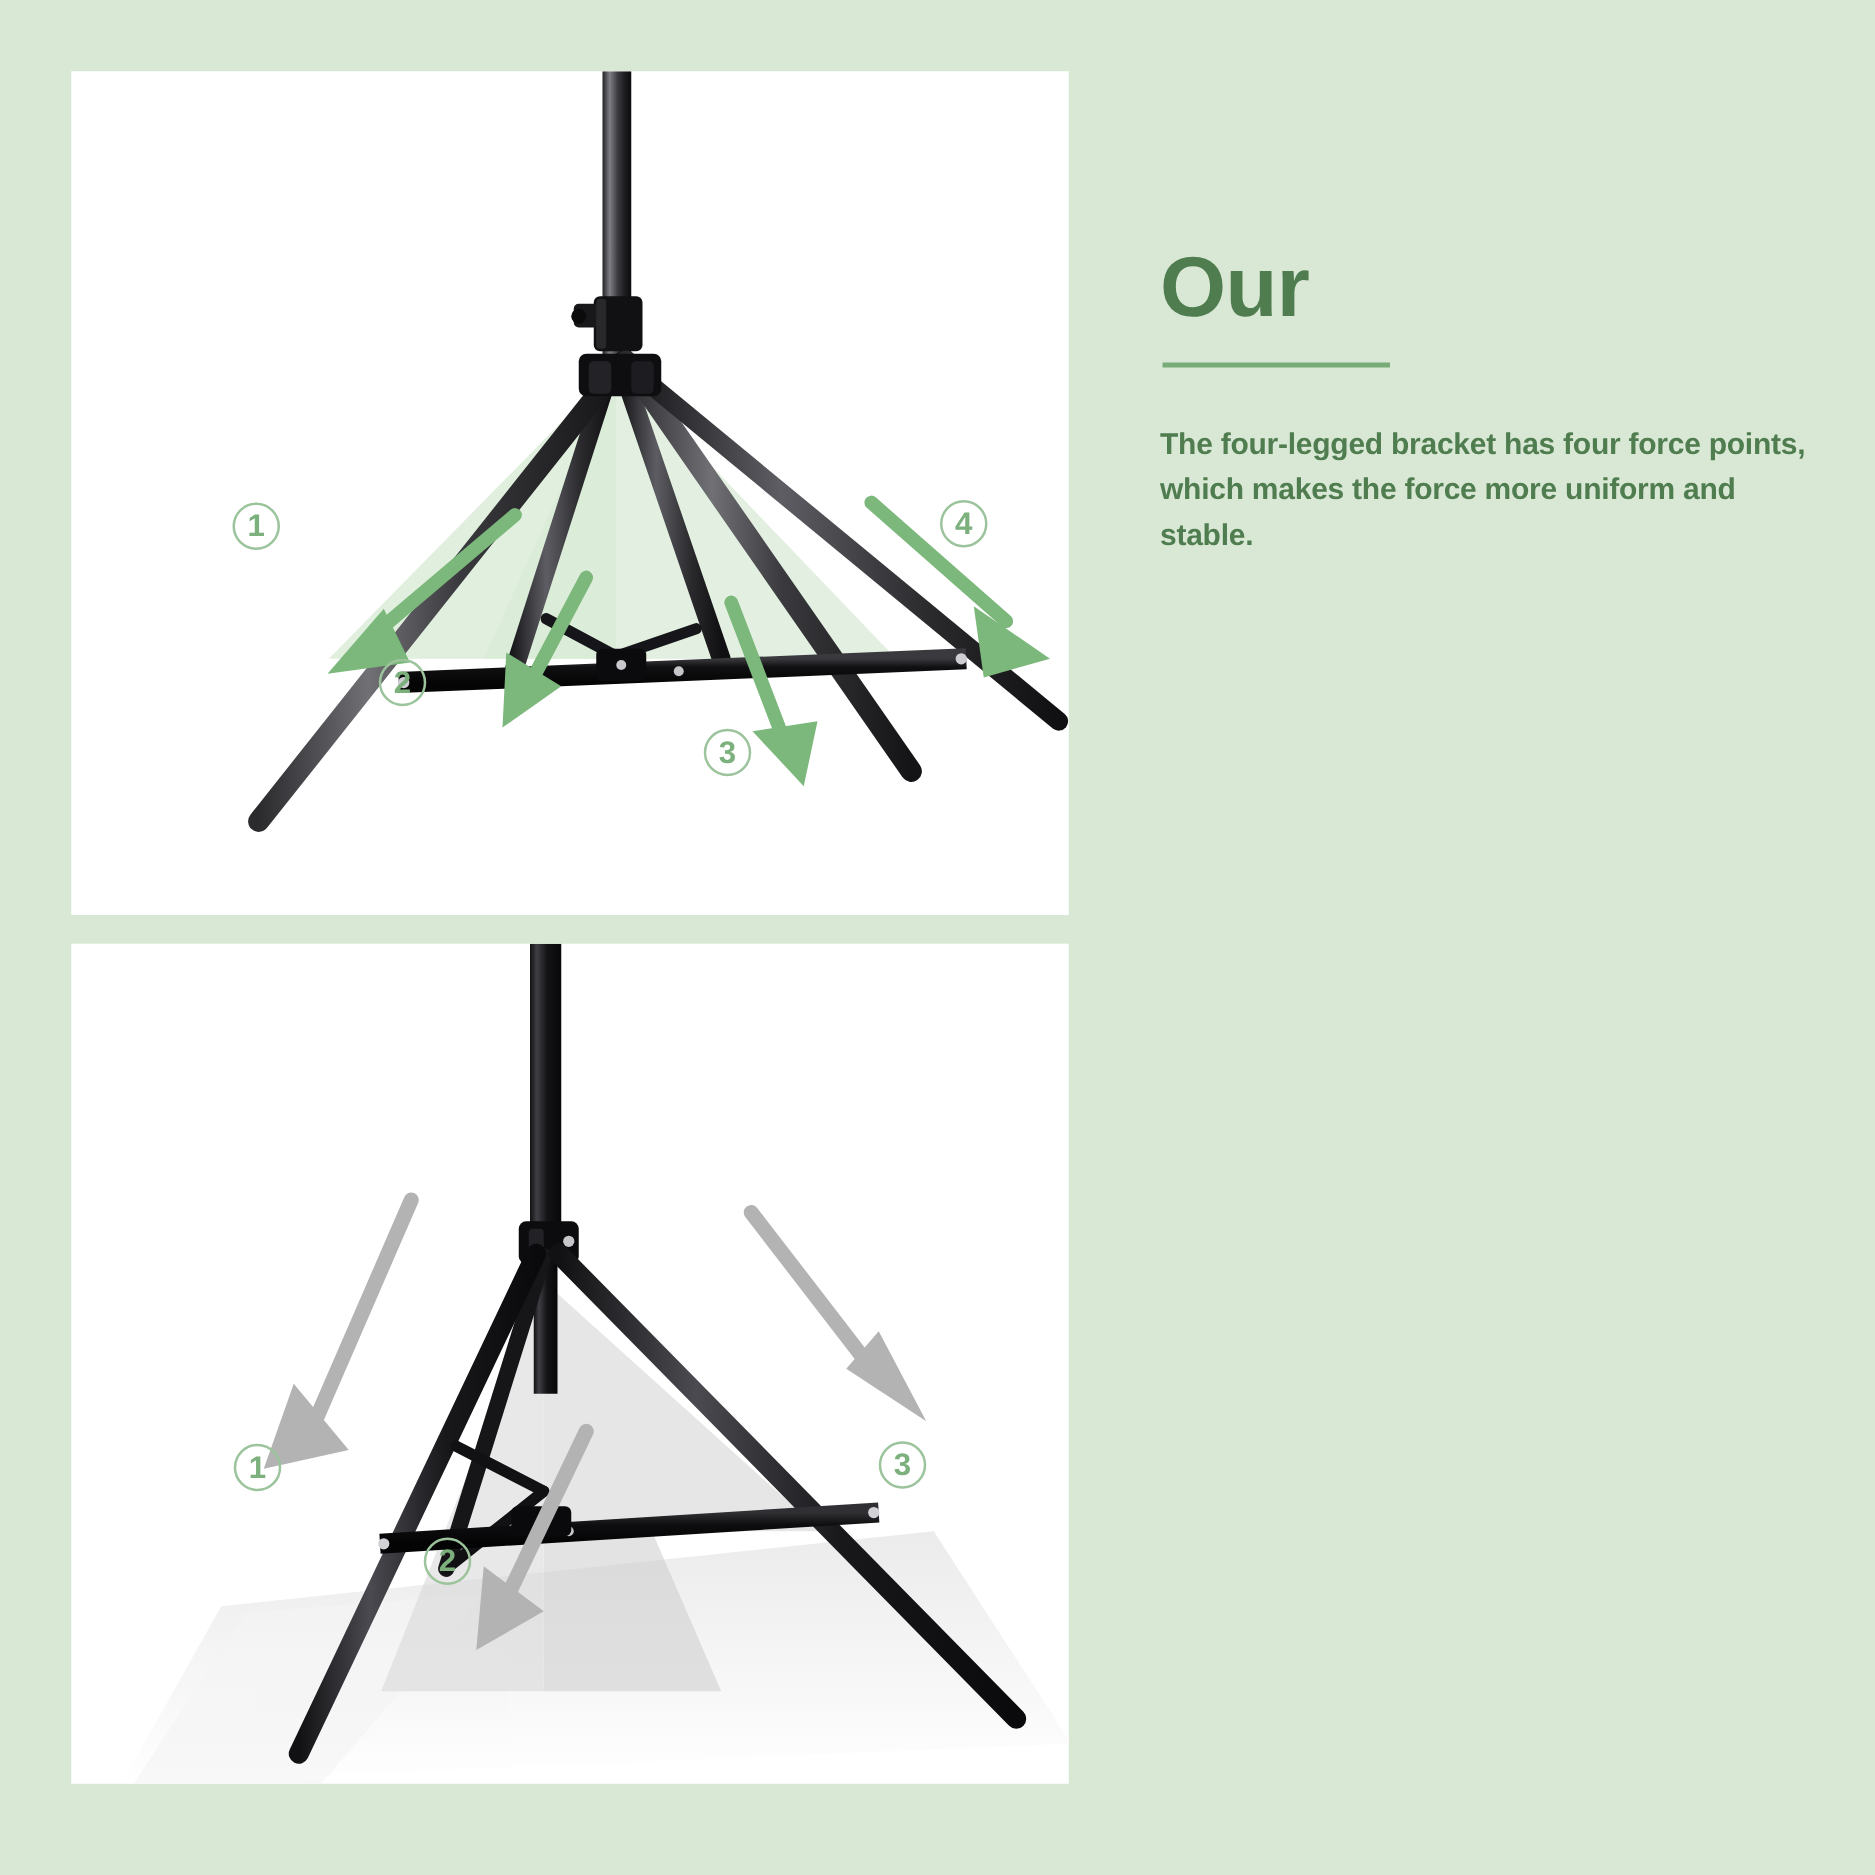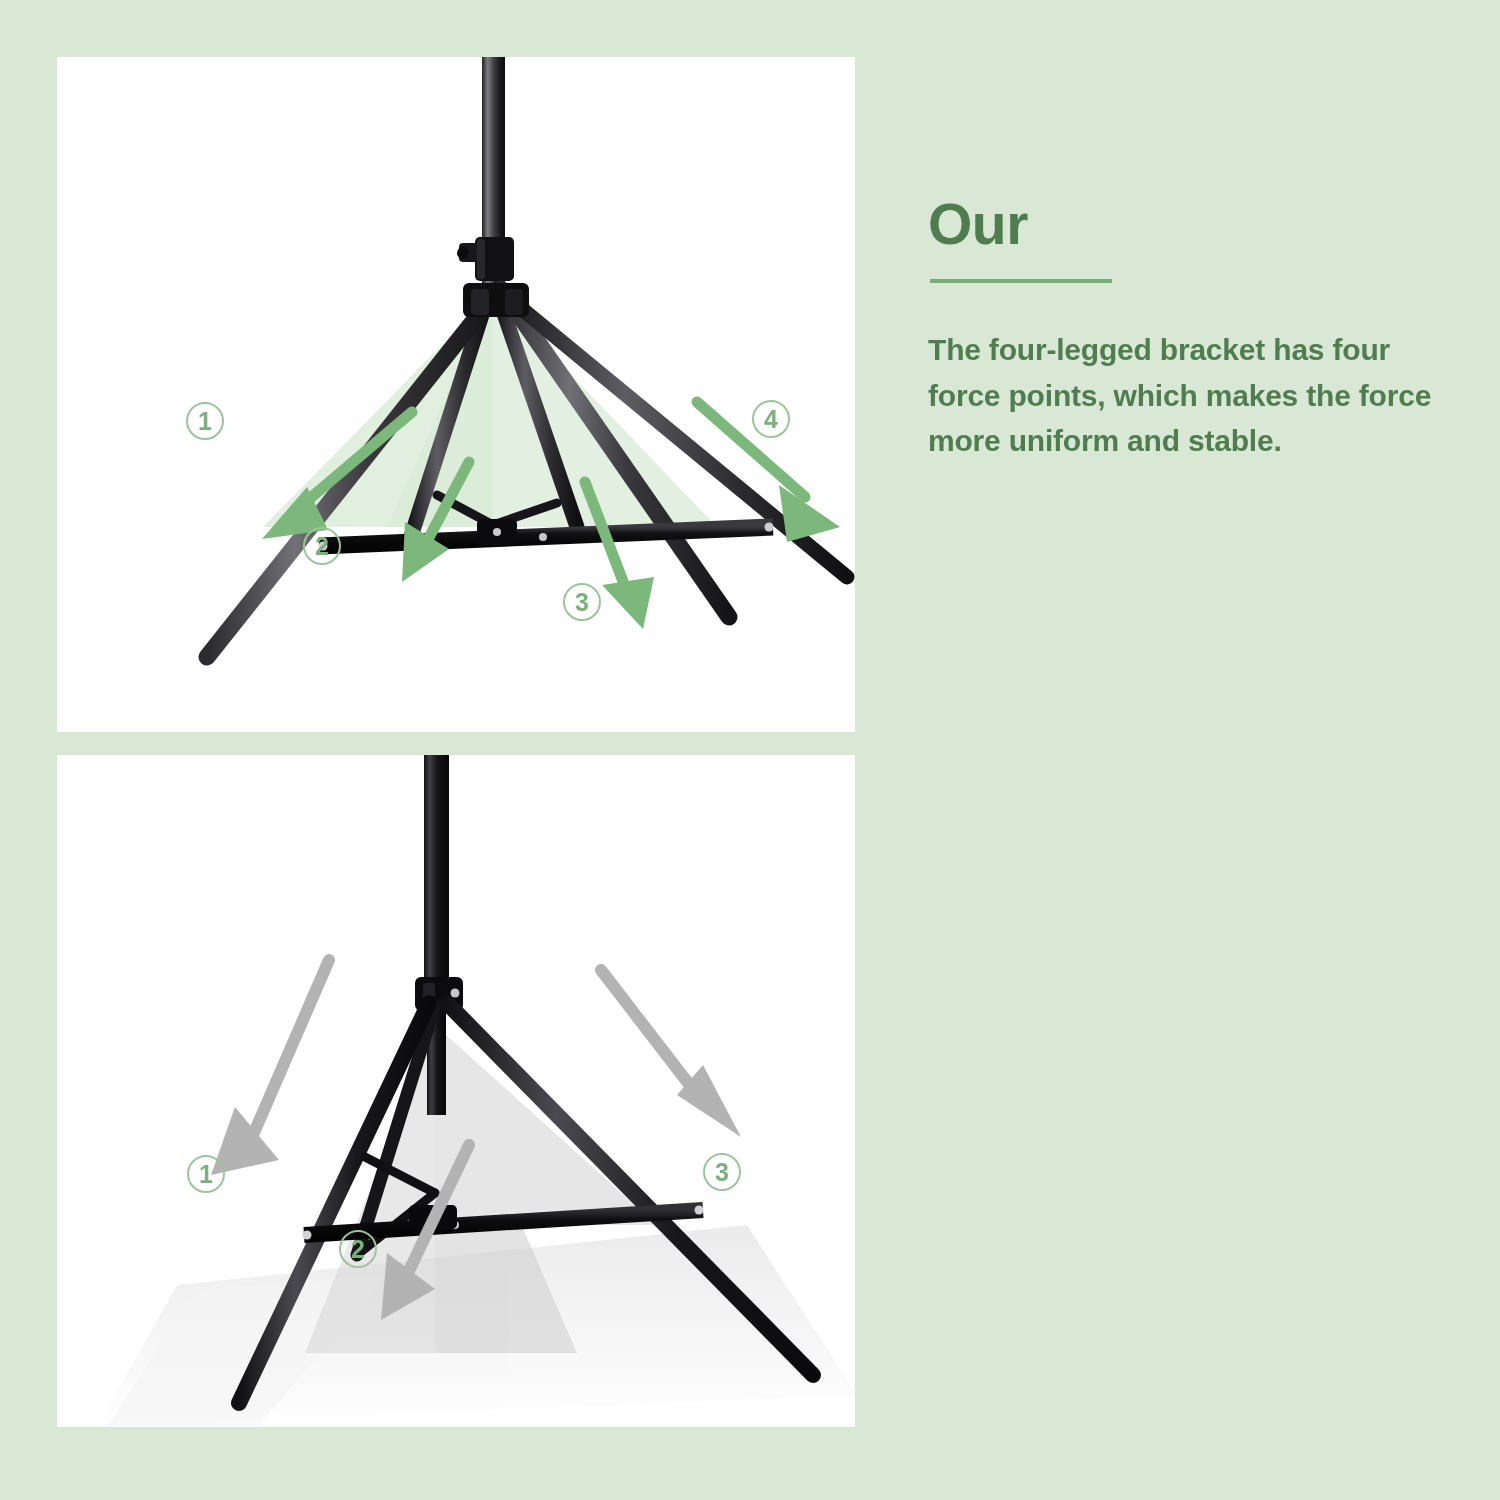--- a/index.html
+++ b/index.html
@@ -22,35 +22,35 @@
   #panel-bottom{left:57px; top:755px; width:798px; height:672px;}
 
   .panel svg{position:absolute;left:0;top:0;width:100%;height:100%;display:block;}
 
   
   .textcol{position:absolute;left:928px;}
   #text-our  {top:196px; width:520px;}
   #text-other{top:858px; width:530px;}
 
   .heading{
-    font-size:57px;
+    font-size:68px;
     font-weight:bold;
     color:#4f7d4f;
     line-height:1.0;
     letter-spacing:-0.5px;
     margin:0;
   }
   .rule{
     width:182px;height:4px;
     background:#79ab79;
     margin:26px 0 0 2px;
   }
   .body-text{
     margin:44px 0 0 0;
-    font-size:30px;
+    font-size:24px;
     font-weight:bold;
     line-height:1.52;
     color:#4f7d4f;
     letter-spacing:-0.2px;
   }
 
   
   .badge{
     position:absolute;
     width:38px;height:38px;

